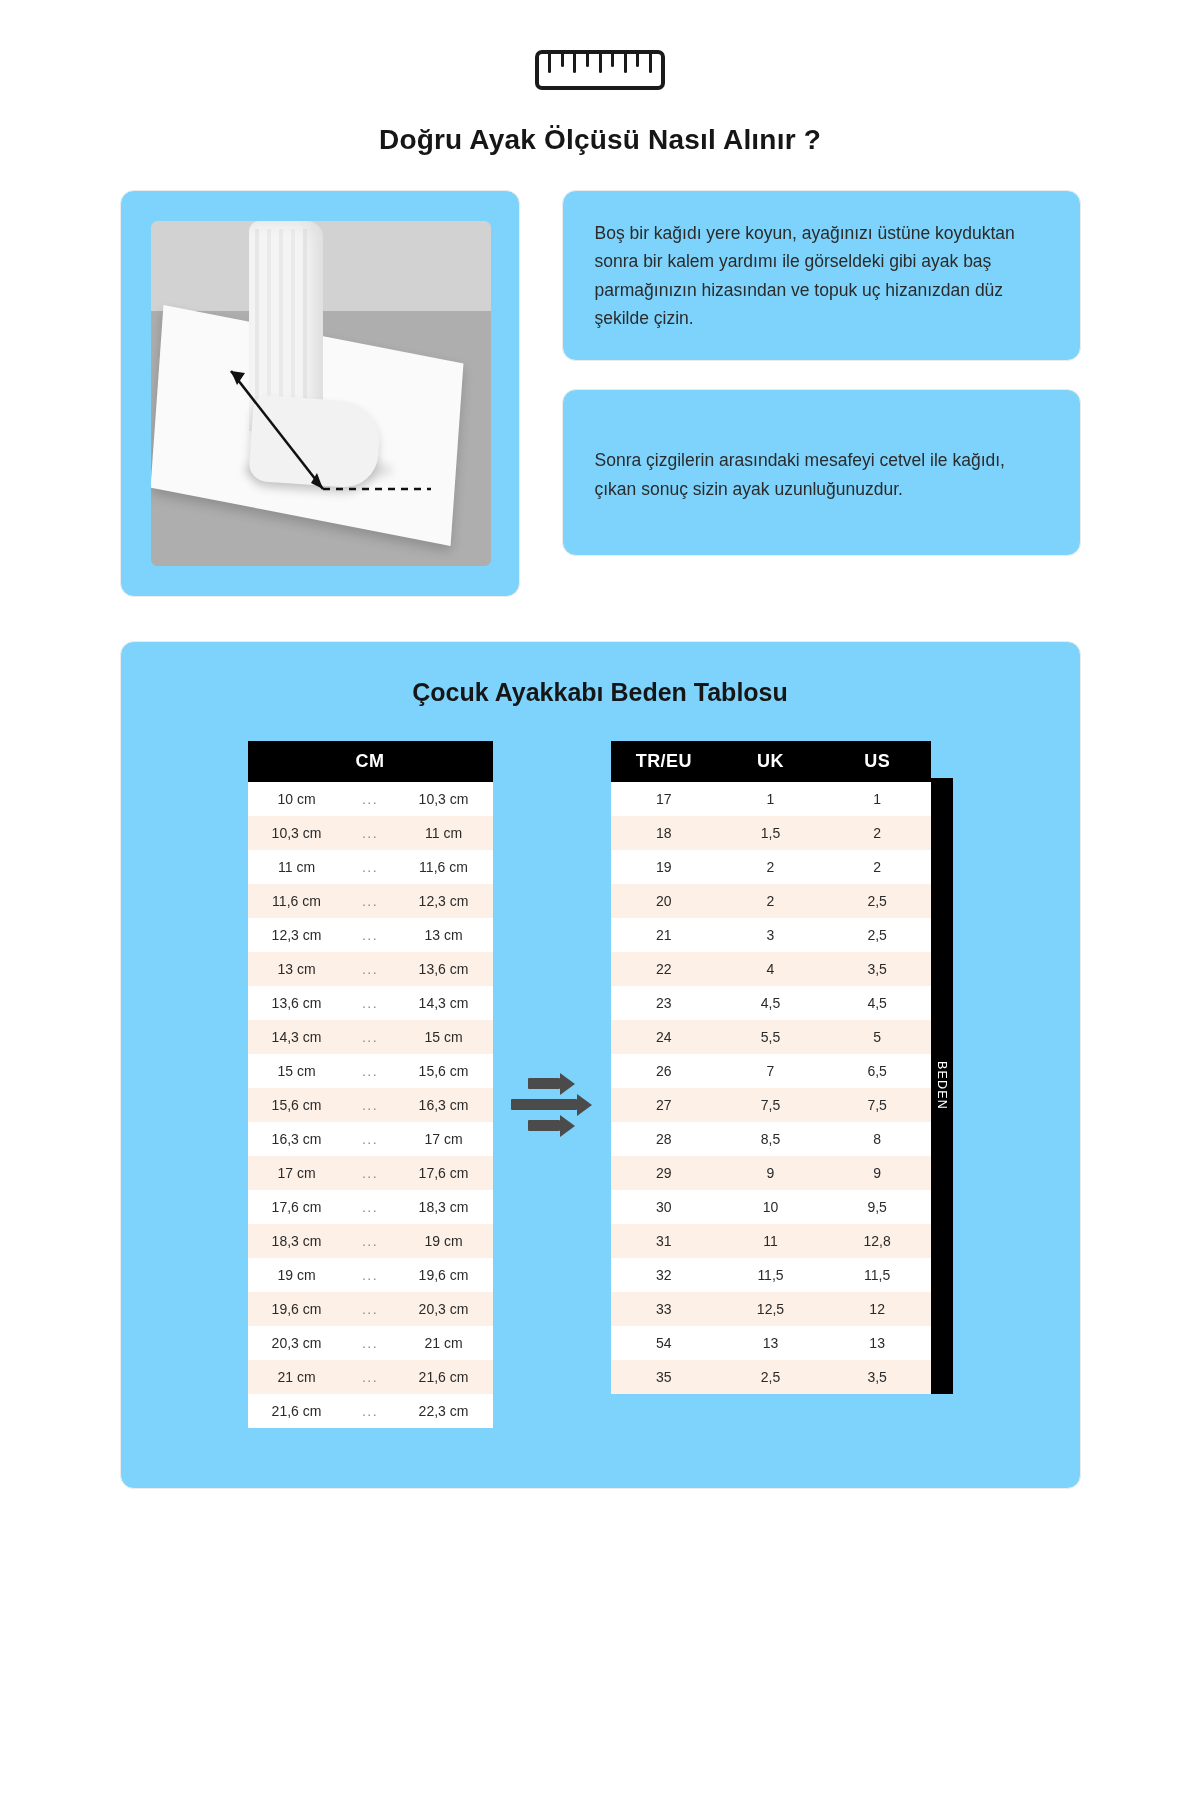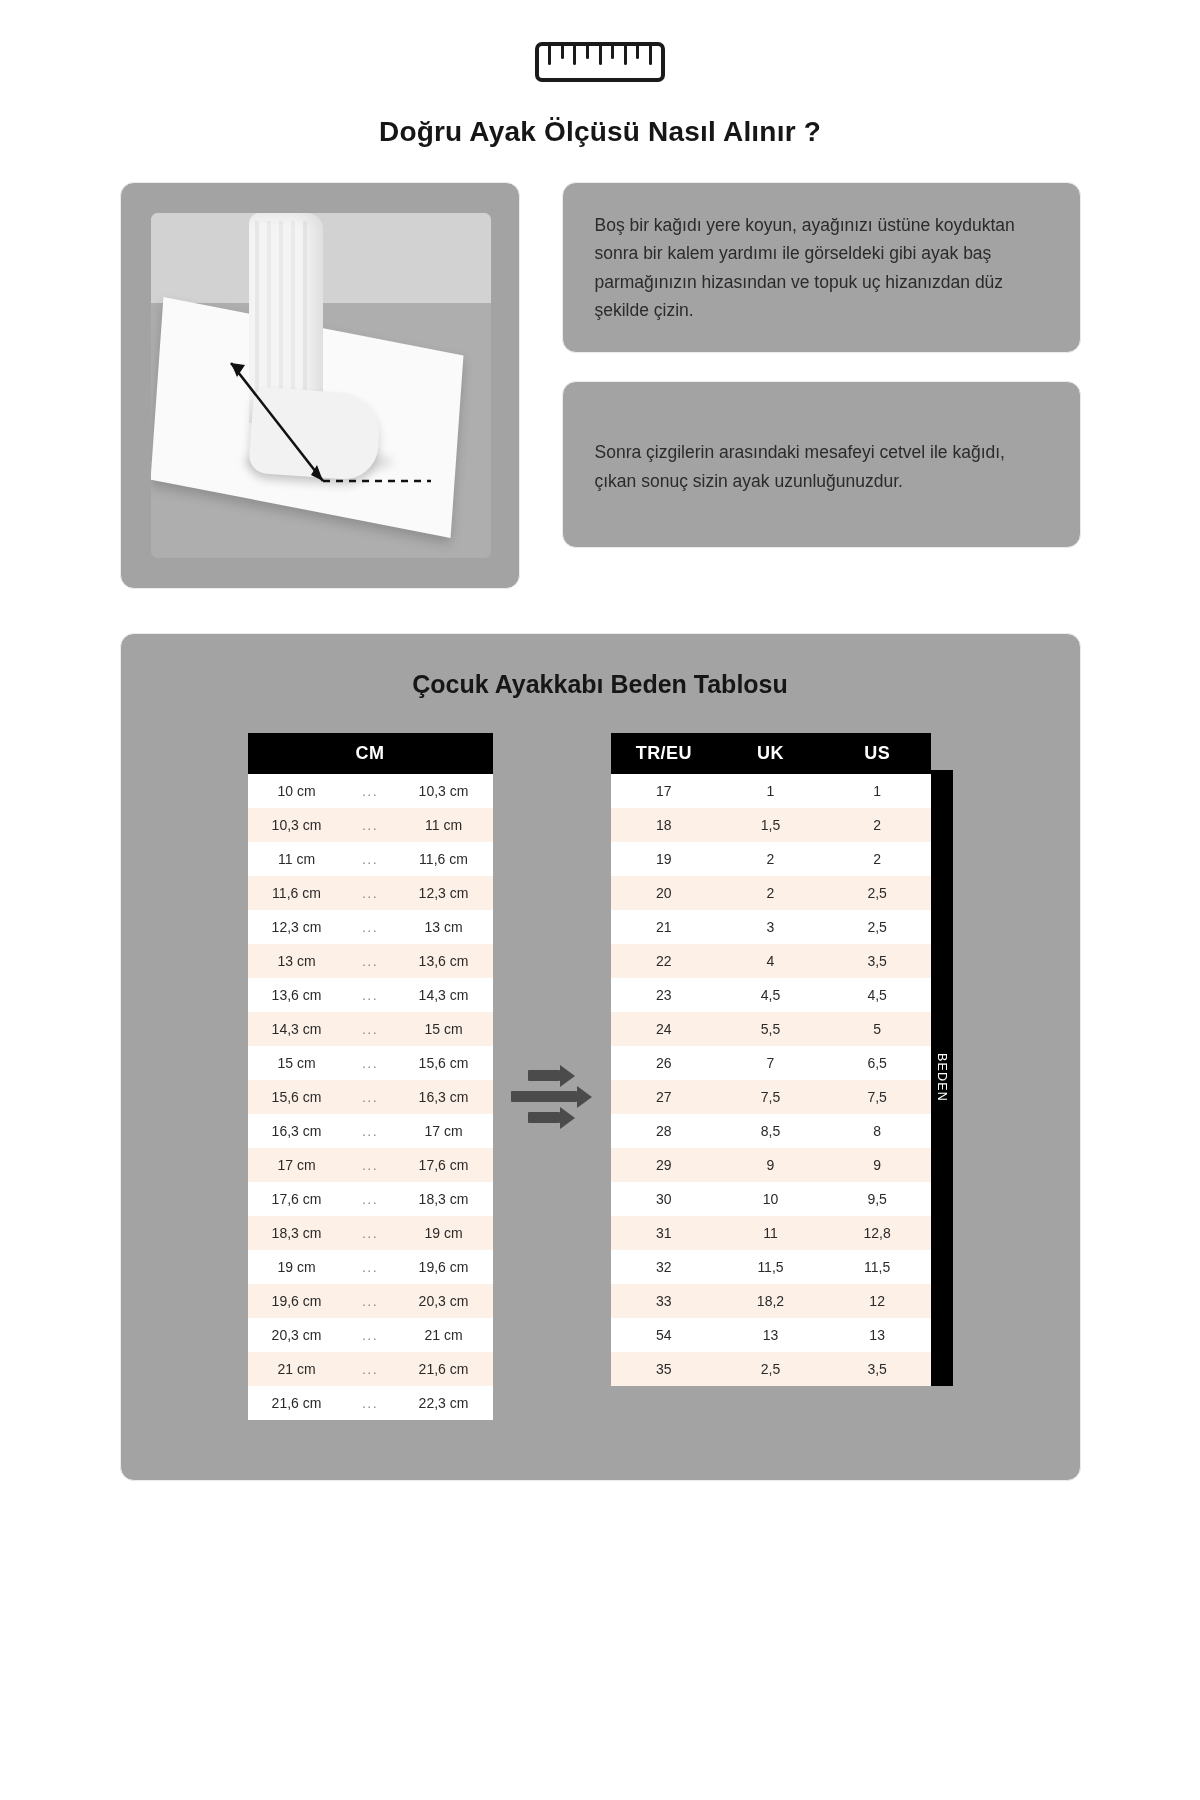--- a/index.html
+++ b/index.html
@@ -9,23 +9,23 @@
   }
   body {
     width: 1200px;
     min-height: 1800px;
     font-family: "Liberation Sans", sans-serif;
     color: #1a1a1a;
     -webkit-font-smoothing: antialiased;
   }
   .page {
     width: 1045px;
-    margin: 12px auto;
+    margin: 0 auto;
     position: relative;
-    padding-top: 30px;
+    padding-top: 50px;
     box-sizing: border-box;
   }
 
   
   .ruler-wrap {
     display: flex;
     justify-content: center;
     margin-bottom: 34px;
   }
   .ruler {
@@ -68,21 +68,21 @@
 
   
   .top-row {
     display: flex;
     gap: 42px;
     align-items: flex-start;
     padding: 0 42px;
     box-sizing: border-box;
   }
   .card {
-    background: #a3a3a3;
+    background: #7dd3fc;
     border: 1px solid #ebebeb;
     border-radius: 14px;
     box-sizing: border-box;
   }
   .photo-card {
     width: 400px;
     padding: 30px;
     flex: 0 0 400px;
   }
   .photo {
@@ -537,21 +537,21 @@
                 <td>11</td>
                 <td>12,8</td>
               </tr>
               <tr>
                 <td>32</td>
                 <td>11,5</td>
                 <td>11,5</td>
               </tr>
               <tr>
                 <td>33</td>
-                <td>18,2</td>
+                <td>12,5</td>
                 <td>12</td>
               </tr>
               <tr>
                 <td>54</td>
                 <td>13</td>
                 <td>13</td>
               </tr>
               <tr>
                 <td>35</td>
                 <td>2,5</td>

